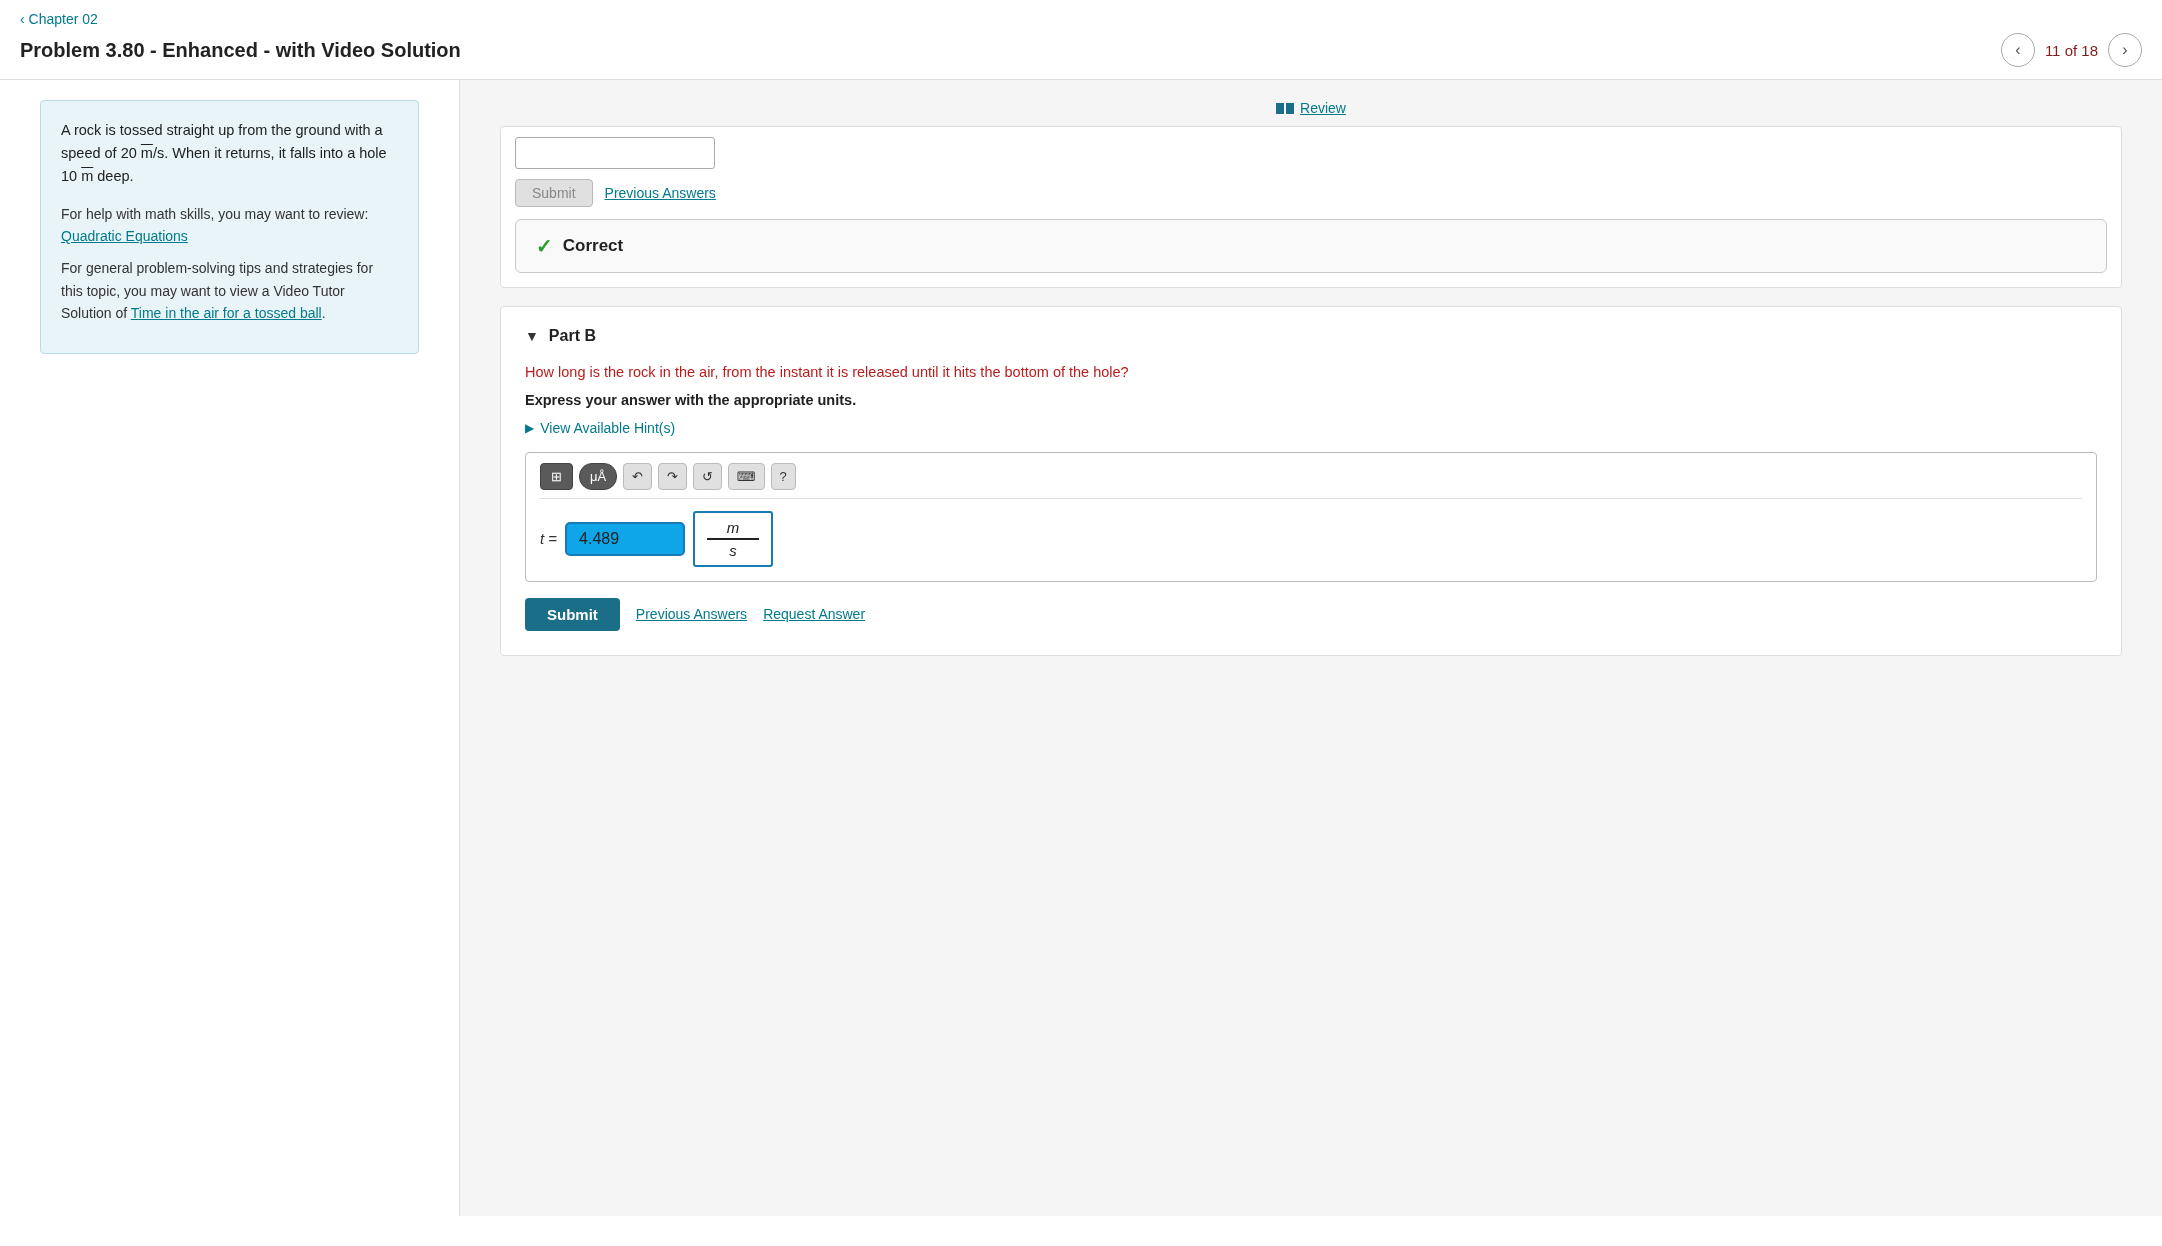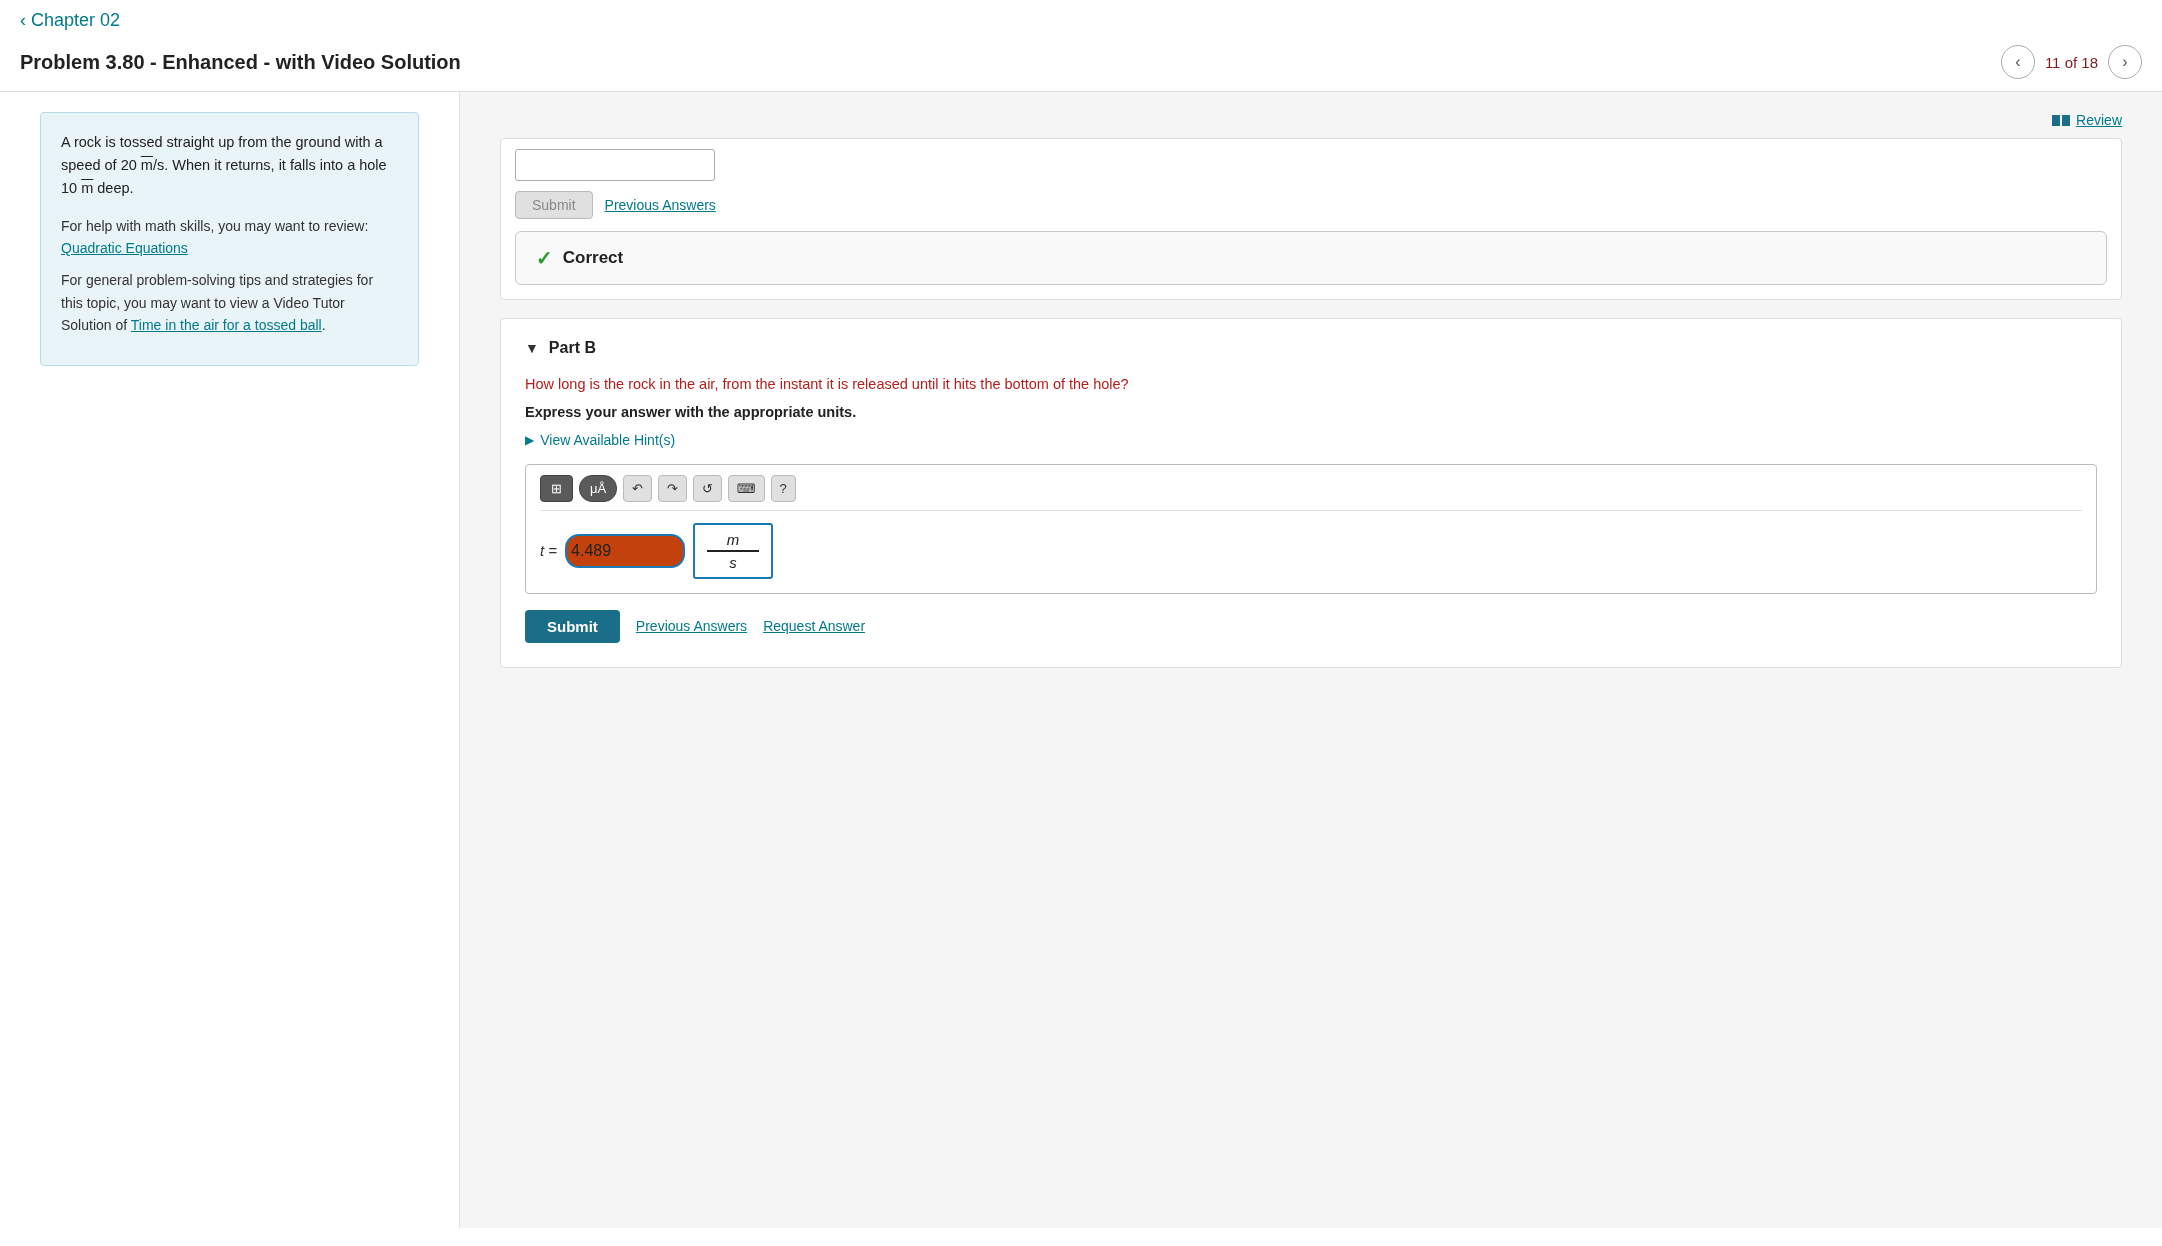--- a/index.html
+++ b/index.html
@@ -11,23 +11,23 @@
     }
 
     
     .top-header {
       padding: 10px 20px 0 20px;
       border-bottom: 1px solid #ddd;
     }
     .chapter-link {
       color: #007a8c;
       text-decoration: none;
-      font-size: 18px;
+      font-size: 14px;
       display: inline-block;
-      margin-bottom: 14px;
+      margin-bottom: 6px;
     }
     .chapter-link::before {
       content: "‹ ";
     }
     .problem-title-row {
       display: flex;
       align-items: center;
       justify-content: space-between;
       padding-bottom: 12px;
     }
@@ -105,21 +105,21 @@
       flex: 1;
       padding: 20px 40px 20px 40px;
       background: #f5f5f5;
       position: relative;
       overflow-y: auto;
     }
 
     
     .review-btn-area {
       display: flex;
-      justify-content: flex-end;
+      justify-content: center;
       margin-bottom: 10px;
     }
     .review-btn {
       display: flex;
       align-items: center;
       gap: 6px;
       background: none;
       border: none;
       color: #007a8c;
       font-size: 14px;
@@ -295,25 +295,25 @@
       align-items: center;
       gap: 8px;
     }
     .math-label {
       font-style: italic;
       font-size: 15px;
       color: #333;
     }
     .math-value-box {
       border: 2px solid #1a7ab5;
-      border-radius: 14px;
-      padding: 6px 4px;
+      border-radius: 5px;
+      padding: 6px 12px;
       font-size: 16px;
       min-width: 120px;
-      background: #c2410c;
+      background: #0ea5e9;
       display: inline-block;
     }
     .math-unit-box {
       border: 2px solid #1a7ab5;
       border-radius: 3px;
       padding: 6px 12px;
       min-width: 80px;
       background: #fff;
       display: inline-flex;
       flex-direction: column;

